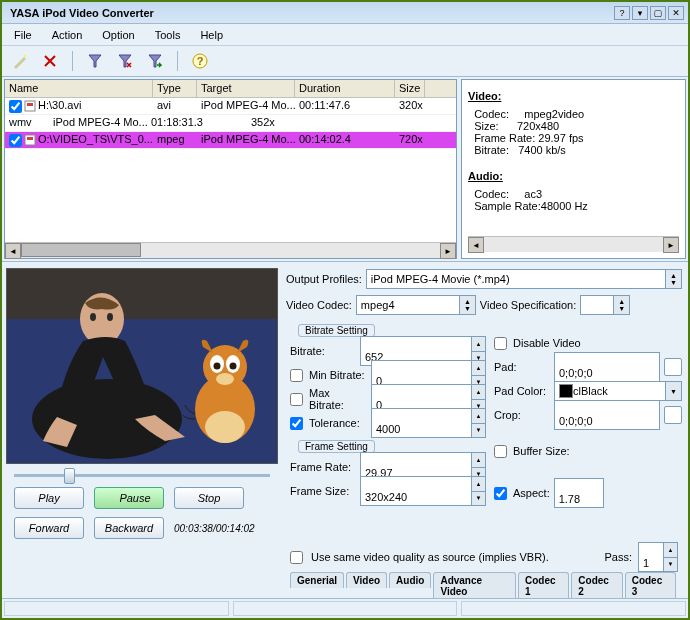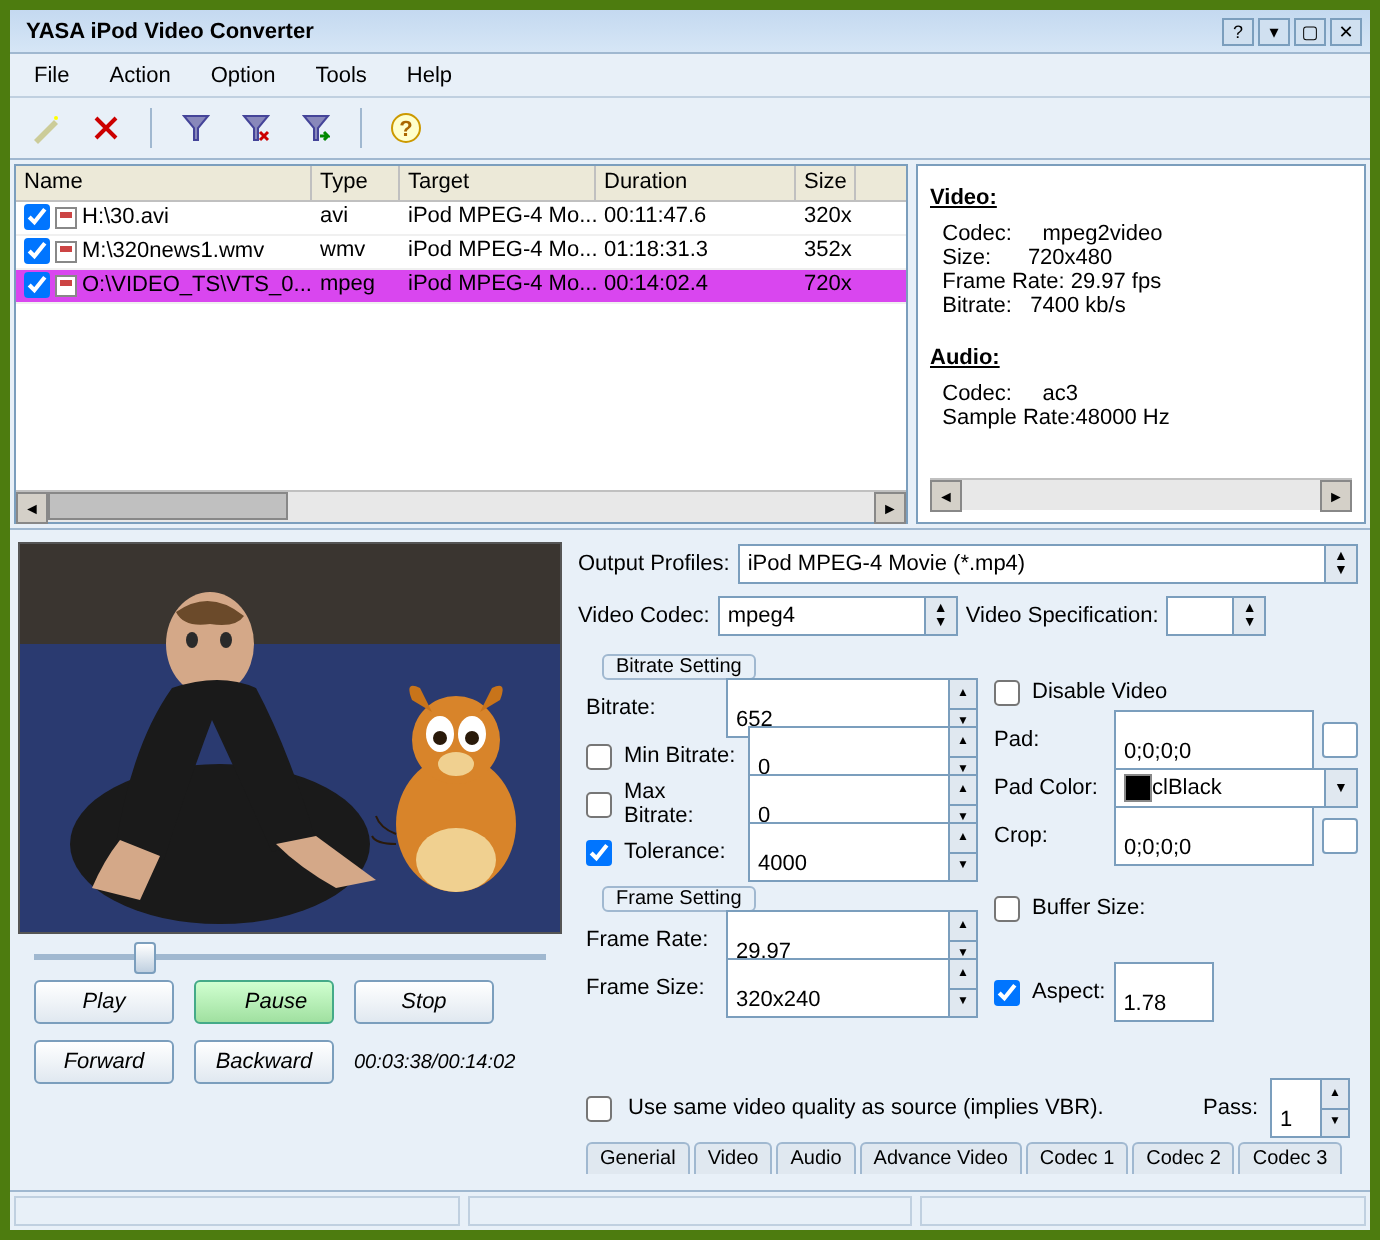--- a/index.html
+++ b/index.html
@@ -1,17 +1,17 @@
 <!DOCTYPE html>
 <html><head>
 <meta charset="utf-8">
 <style>
 * { box-sizing: border-box; margin: 0; padding: 0; font-family: Tahoma, sans-serif; font-size: 11px; }
 body { background: #fff; width: 690px; height: 620px; overflow: hidden; }
-.window { width: 690px; height: 620px; border: 5px solid #4d7c0f; background: #e8f0f8; display: flex; flex-direction: column; }
+.window { width: 690px; height: 620px; border: 2px solid #4d7c0f; background: #e8f0f8; display: flex; flex-direction: column; }
 .titlebar { background: linear-gradient(#c4d9f0, #d6e6f6); height: 22px; display: flex; align-items: center; padding: 0 4px; border-bottom: 1px solid #a0b8d0; }
 .titlebar-text { font-weight: bold; color: #000; flex: 1; padding-left: 4px; }
 .titlebar-btns { display: flex; gap: 2px; }
 .titlebar-btn { width: 16px; height: 14px; background: #d0e0f0; border: 1px solid #7b9ebd; display: flex; align-items: center; justify-content: center; font-size: 9px; cursor: pointer; }
 .menubar { background: #e8f0f8; height: 22px; display: flex; align-items: center; padding: 0 8px; gap: 12px; border-bottom: 1px solid #c0d0e0; }
 .menu-item { cursor: pointer; padding: 2px 4px; }
 .toolbar { background: #e8f0f8; height: 30px; display: flex; align-items: center; padding: 0 8px; gap: 10px; }
 .tool-icon { width: 20px; height: 20px; display: flex; align-items: center; justify-content: center; cursor: pointer; }
 .tool-sep { width: 1px; height: 20px; background: #a0b8d0; margin: 0 2px; }
 .main-top { display: flex; height: 185px; border-top: 1px solid #a0b8d0; }
@@ -57,21 +57,21 @@
 .field-lbl { width: 66px; }
 .field-lbl-r { width: 56px; }
 .num-input { flex: 1; min-width: 0; height: 20px; border: 1px solid #7b9ebd; background: #fff; padding: 14px 4px; position: relative; }
 .spin { position: absolute; right: 0; top: 0; width: 14px; height: 100%; display: flex; flex-direction: column; }
 .spin div { flex: 1; background: #e0e8f0; border-left: 1px solid #7b9ebd; font-size: 6px; display: flex; align-items: center; justify-content: center; }
 .spin div:first-child { border-bottom: 1px solid #7b9ebd; }
 .chk { margin-right: 2px; }
 .color-box { width: 14px; height: 14px; background: #000; border: 1px solid #888; display: inline-block; vertical-align: middle; }
 .small-box { width: 18px; height: 18px; border: 1px solid #7b9ebd; background: #fff; border-radius: 2px; }
 .bottom-row { display: flex; align-items: center; gap: 6px; padding: 2px 4px; height: 22px; }
-.tabs-row { display: flex; padding: 0 4px; height: 20px; align-items: center; }
+.tabs-row { display: flex; padding: 0 4px; height: 20px; align-items: flex-start; font-weight: bold; }
 .tab { border: 1px solid #a0b8d0; border-bottom: none; background: #e0e8f0; padding: 2px 6px; border-radius: 3px 3px 0 0; margin-right: 2px; cursor: pointer; font-size: 10px; }
 .statusbar { height: 20px; background: #e8f0f8; border-top: 1px solid #a0b8d0; display: flex; }
 .status-seg { flex: 1; border: 1px solid #c0d0e0; margin: 2px; }
 </style>
 </head>
 <body>
 
 <div class="window">
   <div class="titlebar">
     <span class="titlebar-text">YASA iPod Video Converter</span>
@@ -142,24 +142,20 @@
             <div class="list-cell col-name"><input type="checkbox" checked="" style=""><span class="file-icon"><svg width="12" height="12">
                   <rect x="1" y="1" width="10" height="10" fill="#fff" stroke="#888"></rect>
                   <rect x="3" y="3" width="6" height="3" fill="#c44"></rect>
                 </svg></span>H:\30.avi</div>
             <div class="list-cell col-type">avi</div>
             <div class="list-cell col-target">iPod MPEG-4 Mo...</div>
             <div class="list-cell col-dur">00:11:47.6</div>
             <div class="list-cell col-size">320x</div>
           </div>
           <div class="list-row">
-            <div class="list-cell col-name"><input type="checkbox" checked="" style=""><span class="file-icon"><svg width="12" height="12">
-                  <rect x="1" y="1" width="10" height="10" fill="#fff" stroke="#888"></rect>
-                  <rect x="3" y="3" width="6" height="3" fill="#c44"></rect>
-                </svg></span>M:\320news1.wmv</div>
             <div class="list-cell col-type">wmv</div>
             <div class="list-cell col-target">iPod MPEG-4 Mo...</div>
             <div class="list-cell col-dur">01:18:31.3</div>
             <div class="list-cell col-size">352x</div>
           </div>
           <div class="list-row sel">
             <div class="list-cell col-name"><input type="checkbox" checked="" style=""><span class="file-icon"><svg width="12" height="12">
                   <rect x="1" y="1" width="10" height="10" fill="#fff" stroke="#888"></rect>
                   <rect x="3" y="3" width="6" height="3" fill="#c44"></rect>
                 </svg></span>O:\VIDEO_TS\VTS_0...</div>

